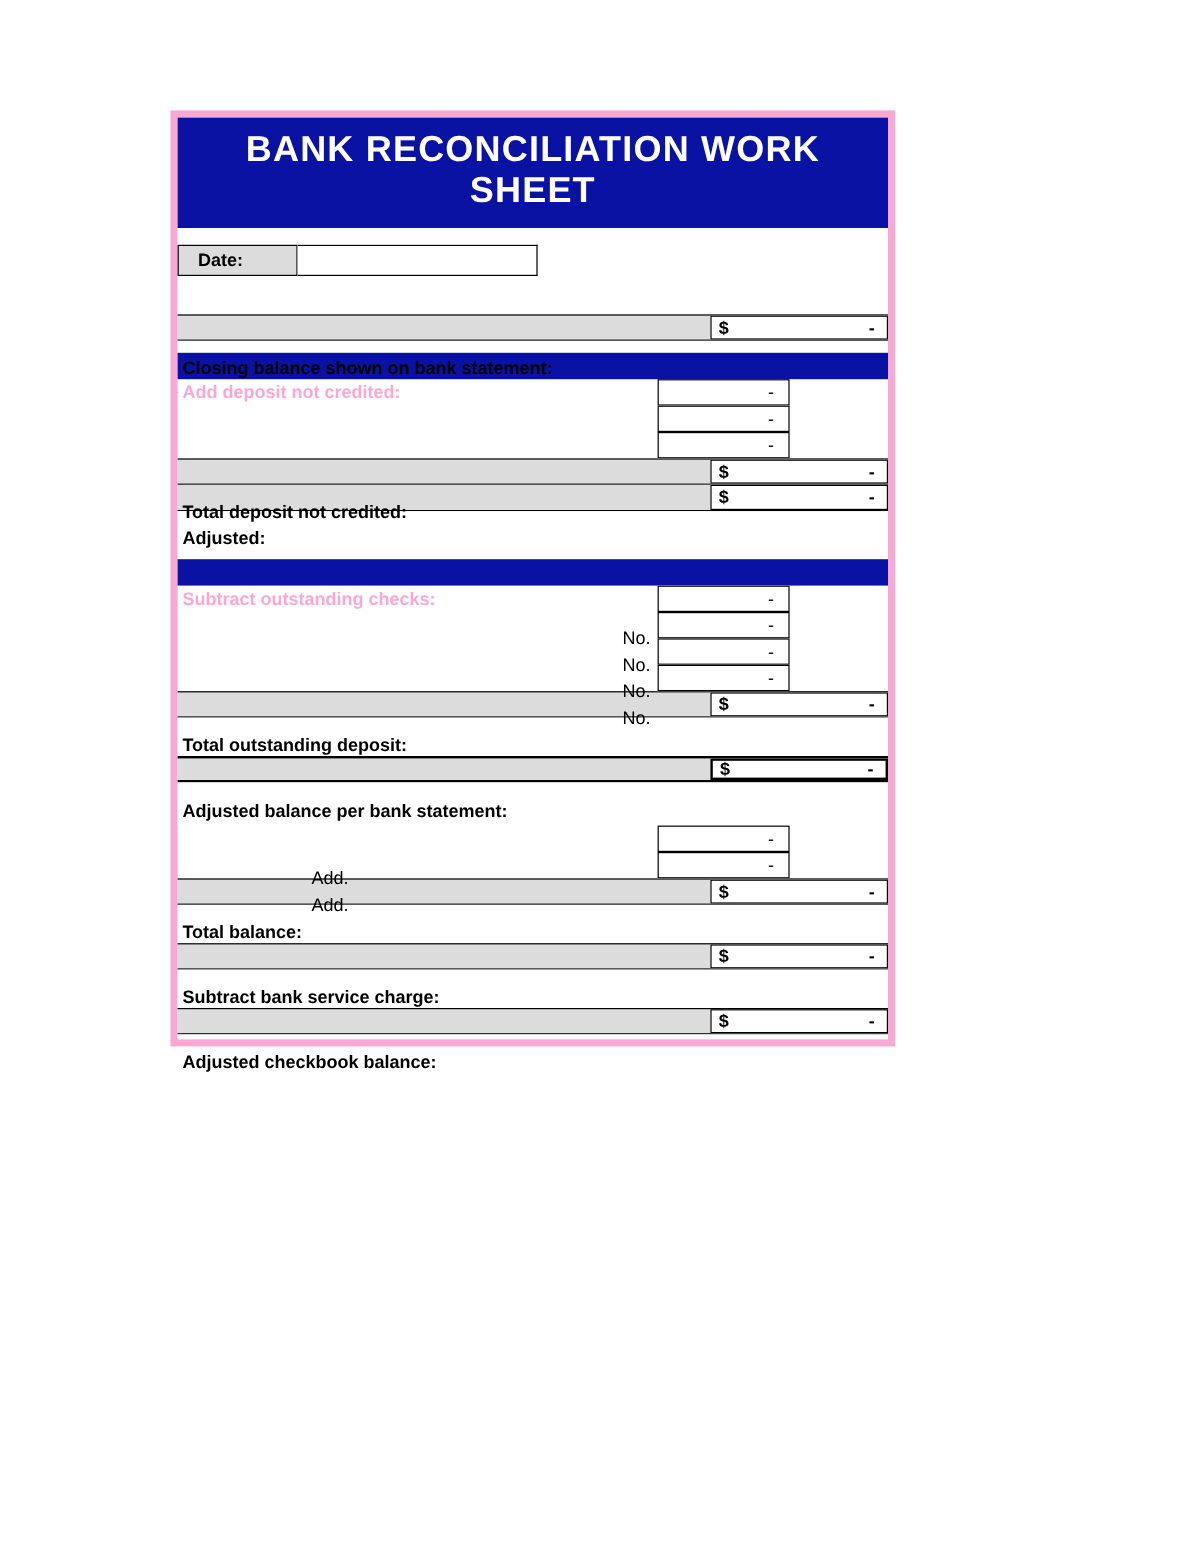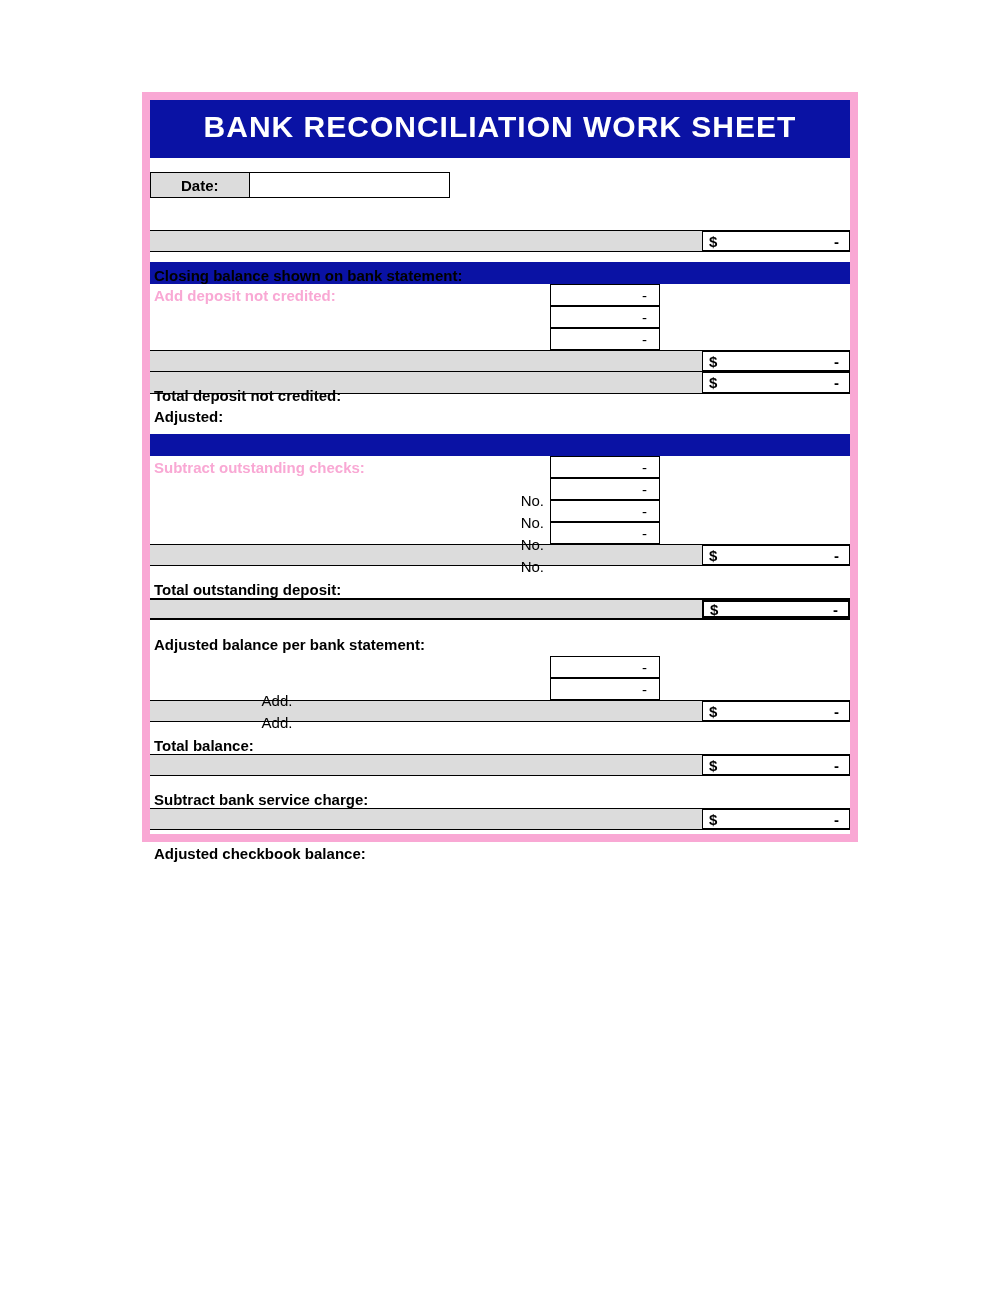--- a/index.html
+++ b/index.html
@@ -7,22 +7,22 @@
     padding: 0;
     background: #fff;
     width: 1000px;
     height: 1290px;
     font-family: Arial, Helvetica, sans-serif;
   }
   .sheet {
     position: absolute;
     left: 142px;
     top: 92px;
-    width: 716px;
-    border: 8px solid #f9a8d4;
+    width: 604px;
+    border: 6px solid #f9a8d4;
     box-sizing: border-box;
   }
   .title {
     background: #0a12a4;
     color: #fff;
     font-weight: bold;
     font-size: 30px;
     letter-spacing: 1px;
     text-align: center;
     padding: 10px 0 14px 0;
@@ -34,21 +34,21 @@
     align-items: stretch;
     height: 26px;
   }
   .date-label {
     width: 100px;
     background: #dcdcdc;
     border: 1px solid #000;
     box-sizing: border-box;
     font-weight: bold;
     font-size: 15px;
-    padding-left: 30px;
+    padding-left: 16px;
     display: flex; align-items: center;
   }
   .date-input {
     width: 200px;
     border: 1px solid #000;
     border-left: none;
     box-sizing: border-box;
     background: #fff;
   }
 

